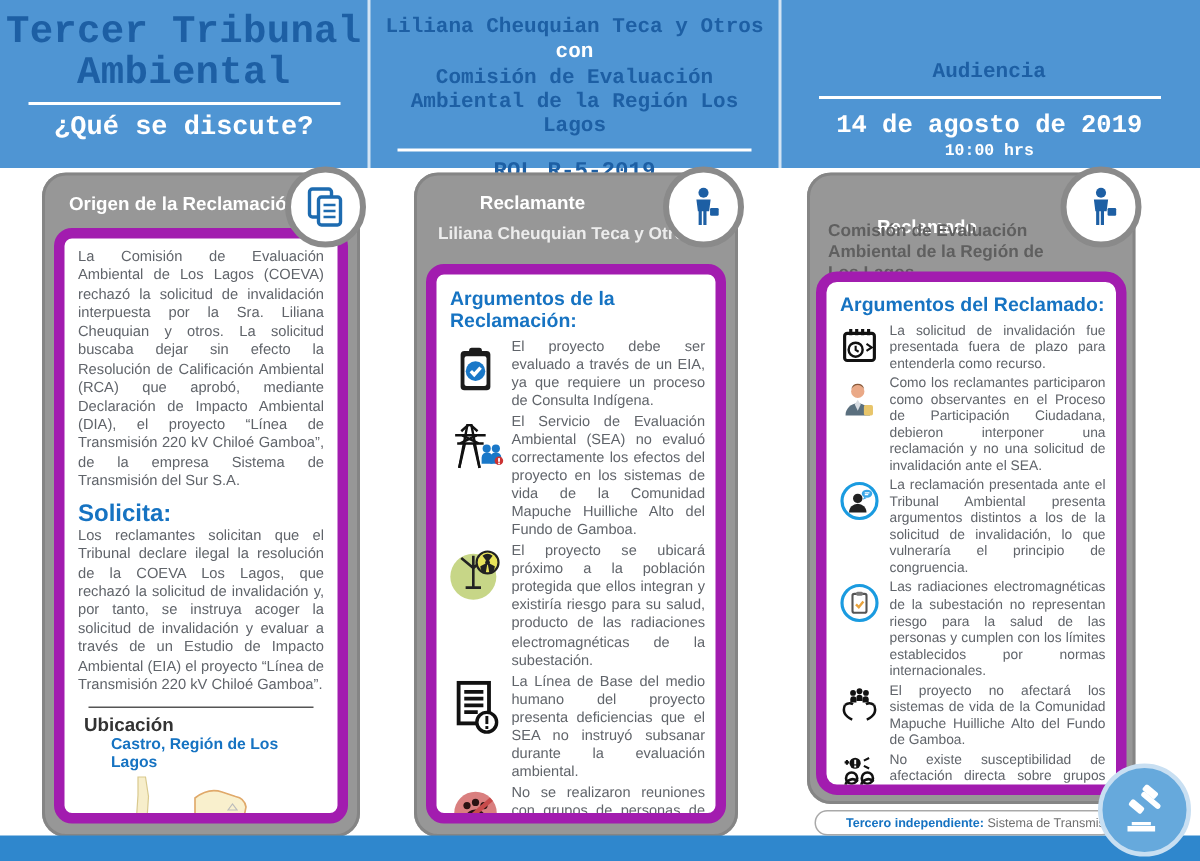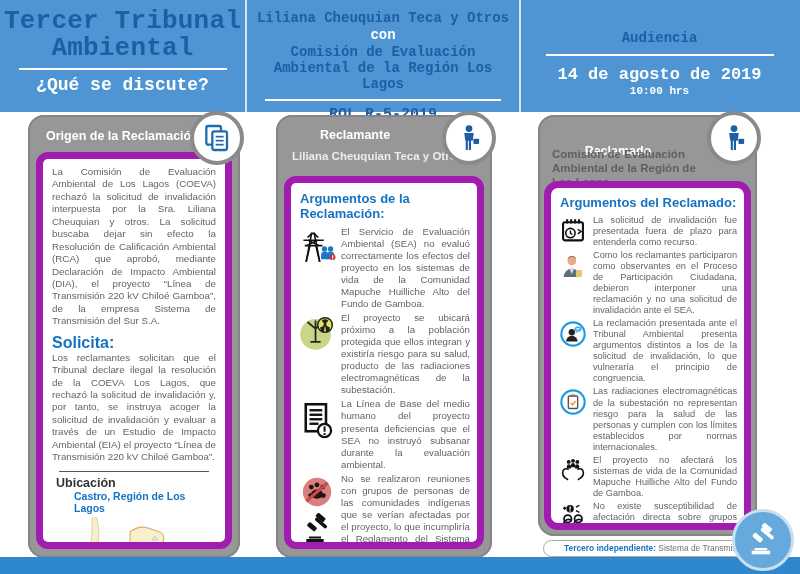--- a/index.html
+++ b/index.html
@@ -5,21 +5,21 @@
   * { margin:0; padding:0; box-sizing:border-box; }
   html,body { width:800px; height:574px; }
   body { font-family:"Liberation Sans", sans-serif; background:#fff; }
   #page { position:relative; width:800px; height:574px; overflow:hidden; background:#fff; }
 
   
   .header { position:absolute; top:0; left:0; width:800px; height:112px; background:#4f95d3; display:flex;font-family:Liberation Mono, monospace; }
   .hcol { text-align:center; }
   .hcol-left { width:247px; border-right:2px solid rgba(255,255,255,.75); padding-top:8px; }
   .hcol-center { width:274px; border-right:2px solid rgba(255,255,255,.75); padding-top:10px; }
-  .hcol-right { width:277px; padding-top:30px; }
+  .hcol-right { width:277px; padding-top:40px; }
   .h-title { font-size:26px; font-weight:bold; color:#1d5fa4; line-height:1.04; letter-spacing:.2px; }
   .h-rule { border-top:2px solid #fff; margin:5px auto; }
   .hcol-left .h-rule { width:208px; margin-top:6px; }
   .hcol-center .h-rule { width:236px; margin-top:7px; }
   .hcol-right .h-rule { width:228px; margin-top:8px; margin-bottom:9px; }
   .h-sub { font-size:18px; font-weight:bold; color:#fff; }
   .case-party1 { font-size:14px; font-weight:bold; color:#1d5fa4; }
   .case-con { font-size:14px; font-weight:bold; color:#fff; margin:1px 0; }
   .case-party2 { font-size:14px; font-weight:bold; color:#1d5fa4; line-height:1.15; padding:0 18px; }
   .case-rol { font-size:15px; font-weight:bold; color:#1d5fa4; margin-top:3px; }
@@ -149,20 +149,32 @@
     <div class="badge-circle">
       <svg width="30" height="30" viewBox="0 0 24 24" fill="#1d5fa4">
         <circle cx="12" cy="4.4" r="2.7"></circle>
         <path d="M8.2 8 h7.6 l-0.8 6.2 h-1.4 v7.4 h-1.7 v-7.4 h-0.8 v7.4 h-1.7 v-7.4 H9z"></path>
         <rect x="15.5" y="12.5" width="4.6" height="4.2" rx="0.7"></rect>
       </svg>
     </div>
     <div class="inner-box">
       <div class="args-label">Argumentos de la Reclamación:</div>
 
+      <div class="arg-item">
+        <div class="arg-icon-col">
+          <svg width="34" height="36" viewBox="0 0 24 24">
+            <rect x="5" y="3.5" width="14" height="18.5" rx="1.8" fill="#1c1c1c"></rect>
+            <rect x="6.8" y="6" width="10.4" height="14" rx="1" fill="#fff"></rect>
+            <rect x="9" y="2" width="6" height="3.4" rx="1.2" fill="#1c1c1c"></rect>
+            <circle cx="12" cy="13" r="4.6" fill="#1a78c8"></circle>
+            <path d="M9.8 13 l1.6 1.7 3 -3.4" stroke="#fff" stroke-width="1.6" fill="none"></path>
+          </svg>
+        </div>
+        <div class="arg-text">El proyecto debe ser evaluado a través de un EIA, ya que requiere un proceso de Consulta Indígena.</div>
+      </div>
 
       <div class="arg-item">
         <div class="arg-icon-col">
           <svg width="38" height="38" viewBox="0 0 28 26">
             <g stroke="#111" stroke-width="1.2" fill="none">
               <path d="M6 24 L10 3 h2 L16 24"></path>
               <path d="M4 8 h15 M5 12 h13"></path>
               <path d="M7.5 8 l8 4 M14.5 8 l-8 4"></path>
               <path d="M8.8 12 L6 24 M13.2 12 L16 24"></path>
               <path d="M10.3 3 L7 6 M11.7 3 L15 6"></path>

